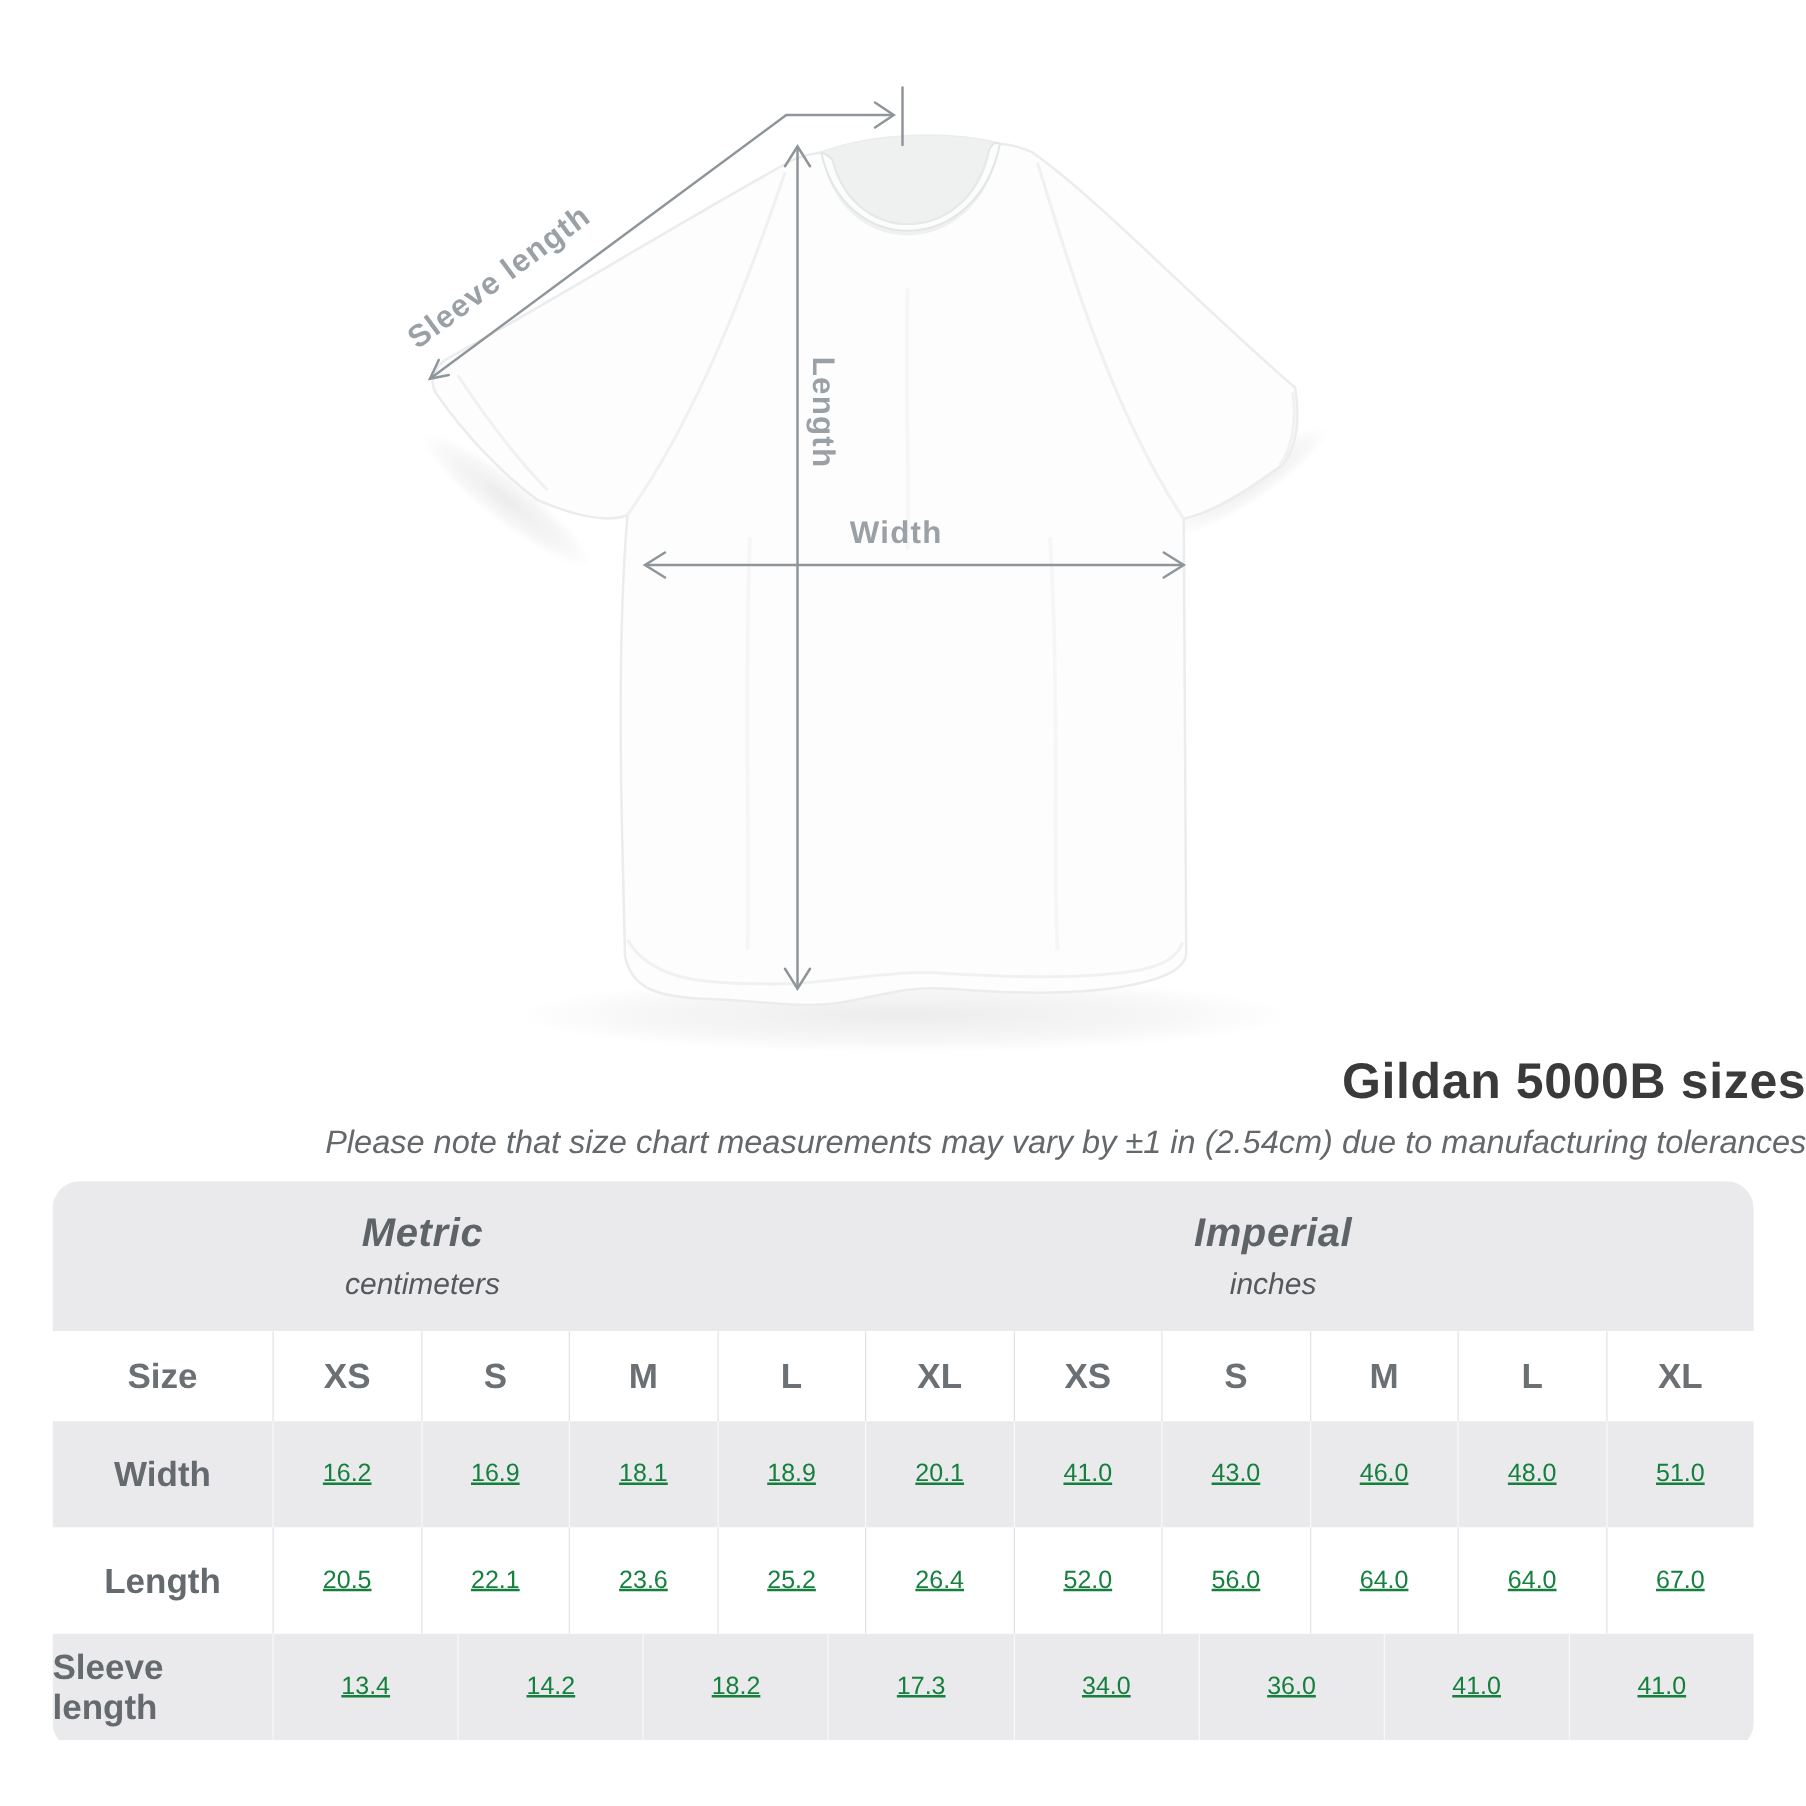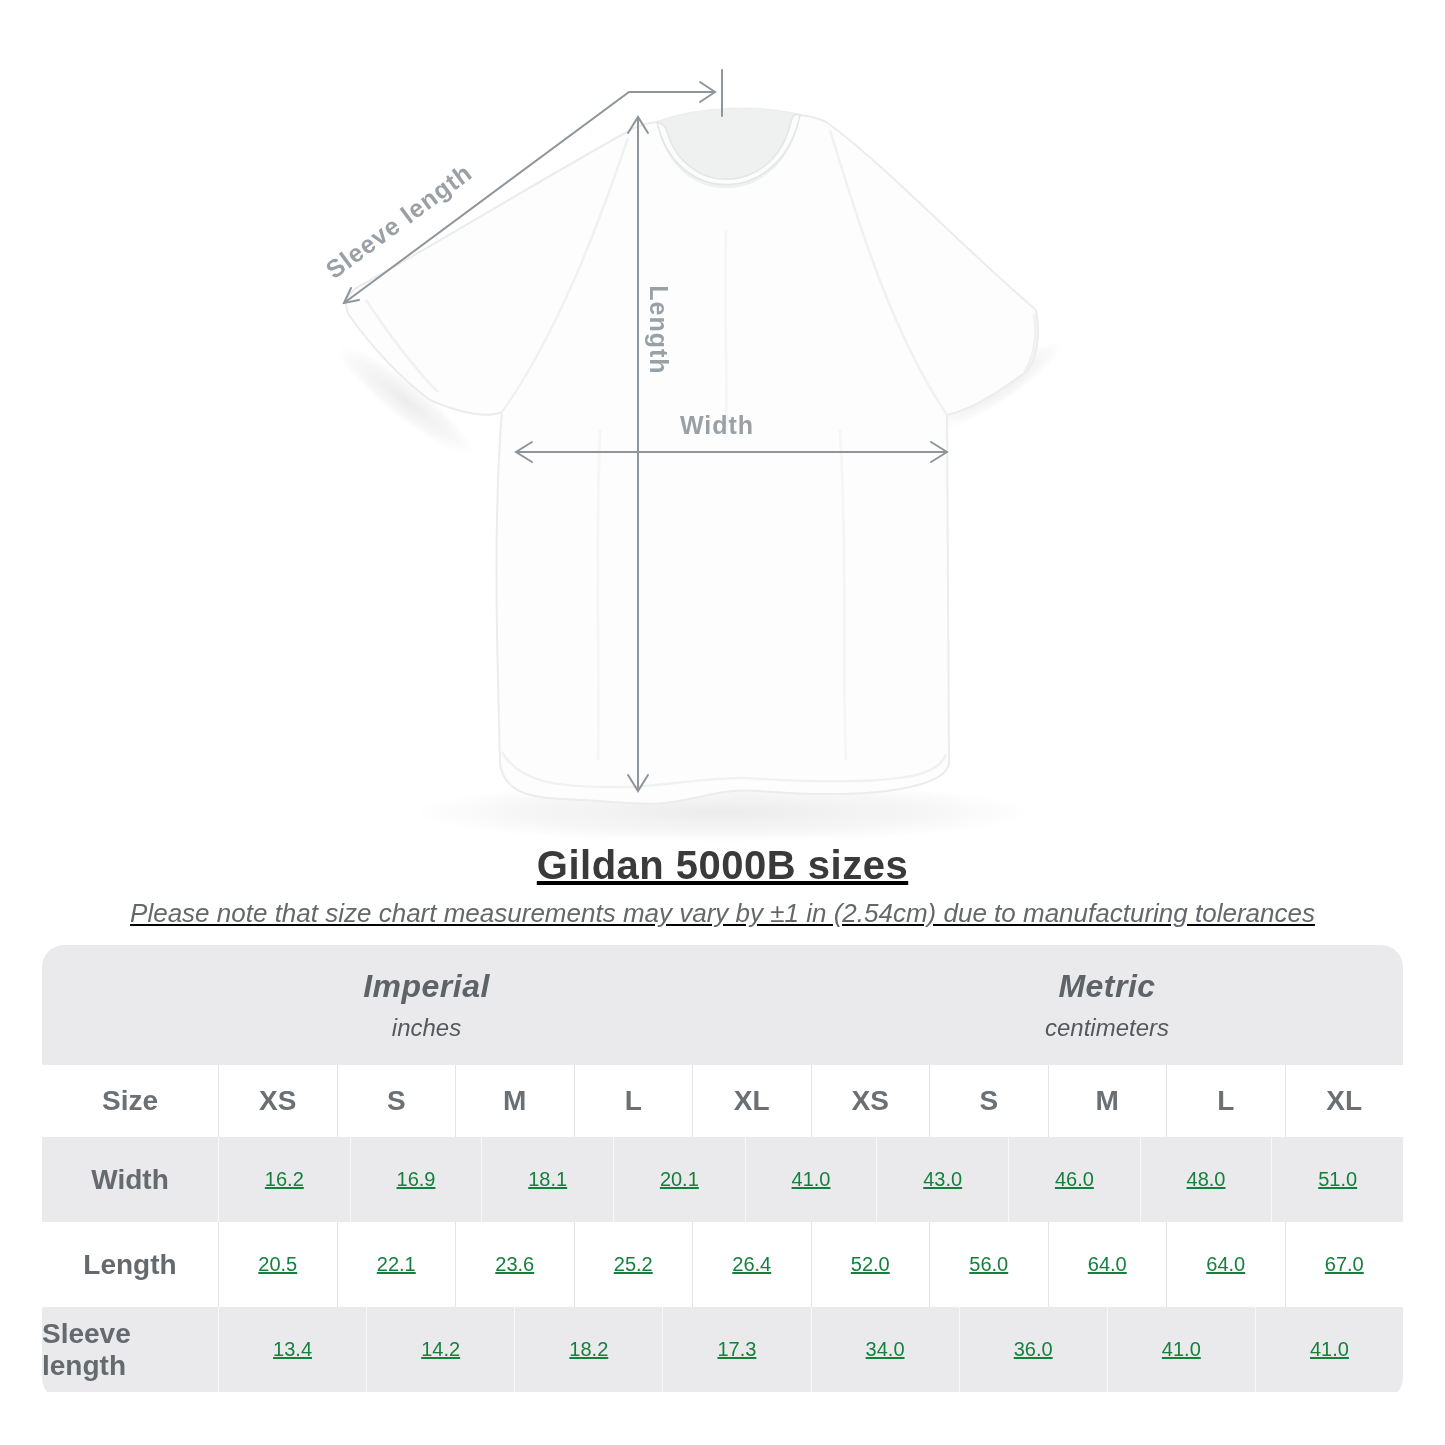--- a/index.html
+++ b/index.html
@@ -5,21 +5,21 @@
   html,body{margin:0;padding:0;background:#ffffff;}
   .stage{
     position:relative;width:1445px;height:1445px;background:#ffffff;overflow:hidden;
     font-family:"Liberation Sans",sans-serif;
   }
   
   .figure{position:absolute;left:0;top:0;width:1445px;height:845px;}
   .figure svg{display:block;}
   .ann-label{font-family:"Liberation Sans",sans-serif;font-weight:bold;font-size:25px;fill:#9aa1a6;letter-spacing:1px;}
   
-  .title-block{position:absolute;left:0;top:843px;width:1445px;text-align:center;text-decoration:underline;}
+  .title-block{position:absolute;left:0;top:843px;width:1445px;text-align:right;}
   .main-title{font-size:40px;font-weight:bold;color:#3a3a3a;letter-spacing:0.5px;}
   .sub-title{margin-top:10px;font-size:26px;font-style:italic;color:#64686b;}
   
   .size-table{
     position:absolute;left:42px;top:945px;width:1361px;height:455px;
     border-radius:22px;overflow:hidden;background:#ffffff;
   }
   .thead{display:flex;height:120px;background:#eaeaec;}
   .tgroup{display:flex;flex-direction:column;align-items:center;justify-content:center;}
   .tgroup.imperial{width:769px;}
@@ -134,28 +134,28 @@
   </div>
 
   <div class="title-block">
     <div class="main-title">Gildan 5000B sizes</div>
     <div class="sub-title">Please note that size chart measurements may vary by ±1 in (2.54cm) due to manufacturing tolerances</div>
   </div>
 
   <div class="size-table">
 
     <div class="thead">
+      <div class="tgroup metric">
+        <div class="gname">Metric</div>
+        <div class="gunit">centimeters</div>
+      </div>
       <div class="tgroup imperial">
         <div class="gname">Imperial</div>
         <div class="gunit">inches</div>
       </div>
-      <div class="tgroup metric">
-        <div class="gname">Metric</div>
-        <div class="gunit">centimeters</div>
-      </div>
     </div>
 
     <div class="trow sizes">
       <div class="cell label-col">
           <span class="head-txt">Size</span>
         </div>
       <div class="cell">
           <span class="head-txt">XS</span>
         </div>
       <div class="cell">
@@ -192,20 +192,23 @@
           <span class="row-label">Width</span>
         </div>
       <div class="cell">
           <span class="num">16.2</span>
         </div>
       <div class="cell">
           <span class="num">16.9</span>
         </div>
       <div class="cell">
           <span class="num">18.1</span>
+        </div>
+      <div class="cell">
+          <span class="num">18.9</span>
         </div>
       <div class="cell">
           <span class="num">20.1</span>
         </div>
       <div class="cell">
           <span class="num">41.0</span>
         </div>
       <div class="cell">
           <span class="num">43.0</span>
         </div>

